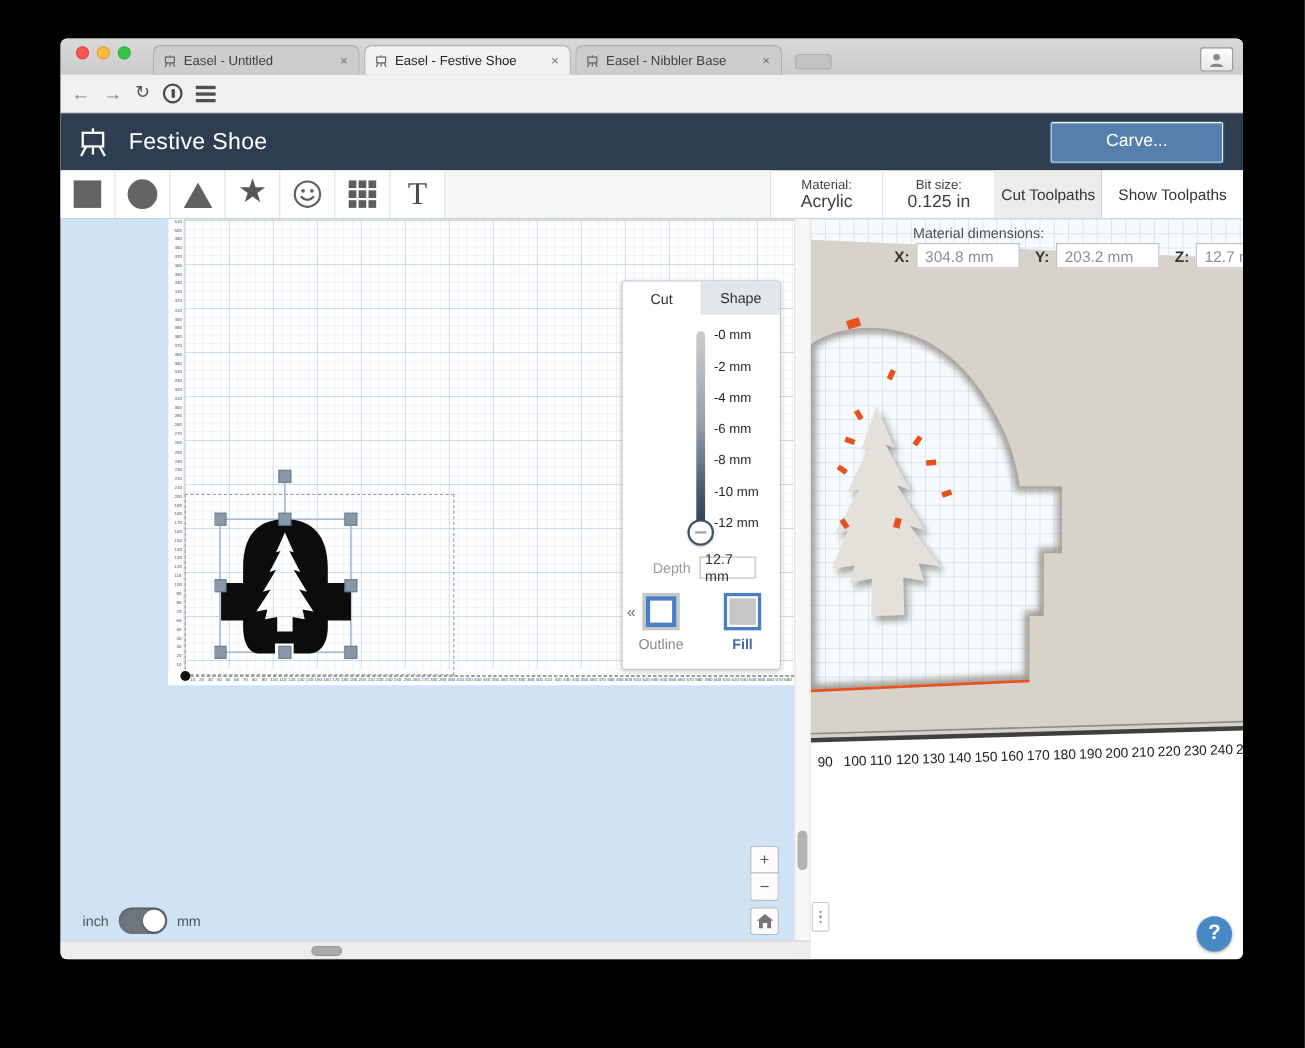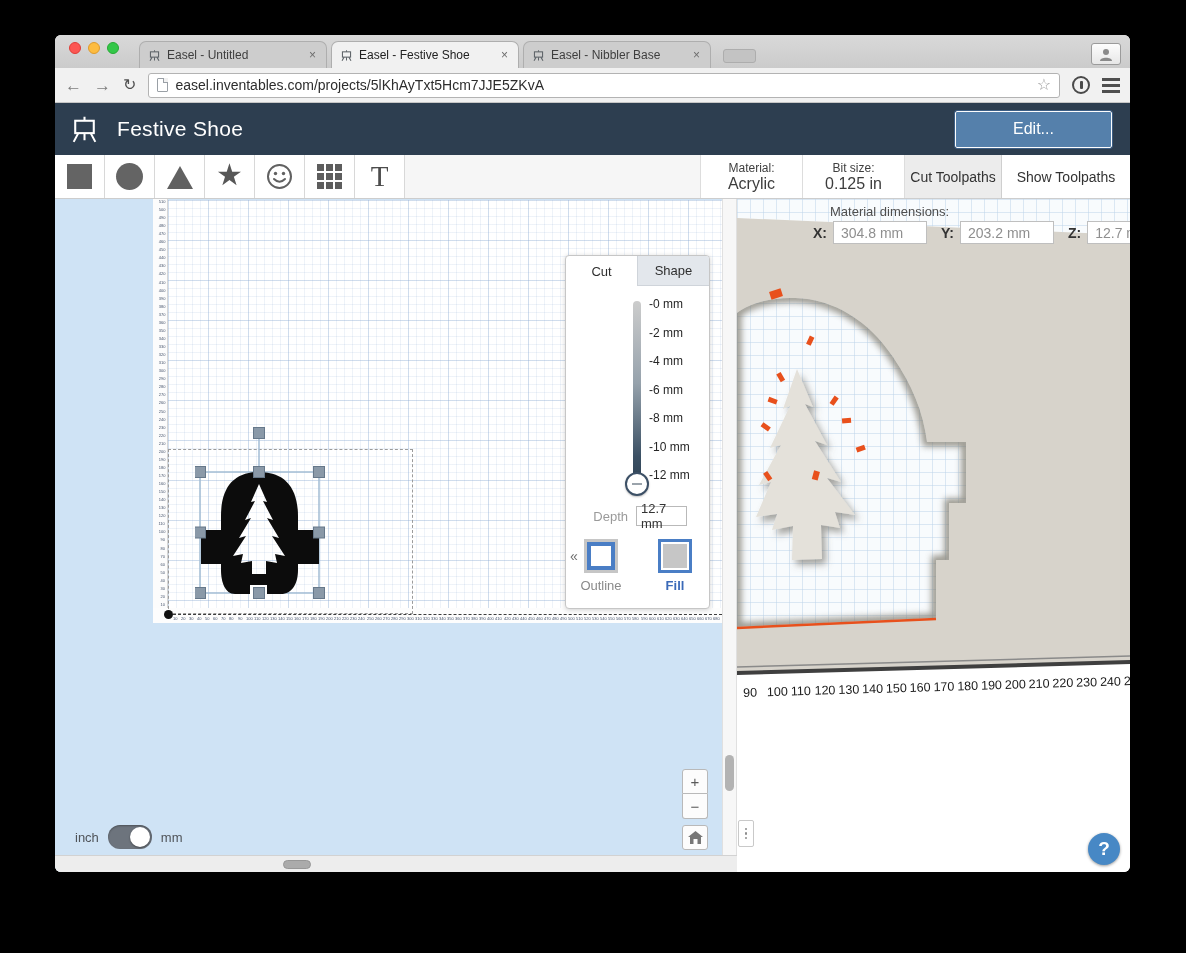--- a/index.html
+++ b/index.html
@@ -198,42 +198,37 @@
           <circle cx="8" cy="5" r="3" fill="#8a8a8a"></circle>
           <path d="M2,14 C2,9.8 14,9.8 14,14 Z" fill="#8a8a8a"></path>
         </svg>
     </div>
   </div>
 
   <div class="navbar">
     <span class="nav-arrow">←</span>
     <span class="nav-arrow">→</span>
     <span class="nav-reload">↻</span>
-    <div class="urlbar">
-      <span class="doc-icon"></span>
-      <span class="url-text">easel.inventables.com/projects/5lKhAyTxt5Hcm7JJE5ZKvA</span>
-      <span class="url-star">☆</span>
-    </div>
     <span class="ext-icon"></span>
     <span class="menu-icon">
         <i></i>
         <i></i>
         <i></i>
       </span>
   </div>
 
   <div class="easel-header">
     <svg width="33" height="34" viewBox="0 0 32 32">
         <g fill="none" stroke="#ffffff" stroke-width="2">
           <rect x="7" y="8" width="18" height="12"></rect>
           <path d="M16,8V4 M16,3.2 h0.01 M10,20L5.5,28.5 M22,20l4.5,8.5 M16,20v7"></path>
         </g>
       </svg>
     <div class="app-title">Festive Shoe</div>
-    <div class="carve-btn">Edit...</div>
+    <div class="carve-btn">Carve...</div>
   </div>
 
   <div class="shapebar">
     <div class="tool-cell">
         <span class="icon-square"></span>
       </div>
     <div class="tool-cell">
         <span class="icon-circle"></span>
       </div>
     <div class="tool-cell">

